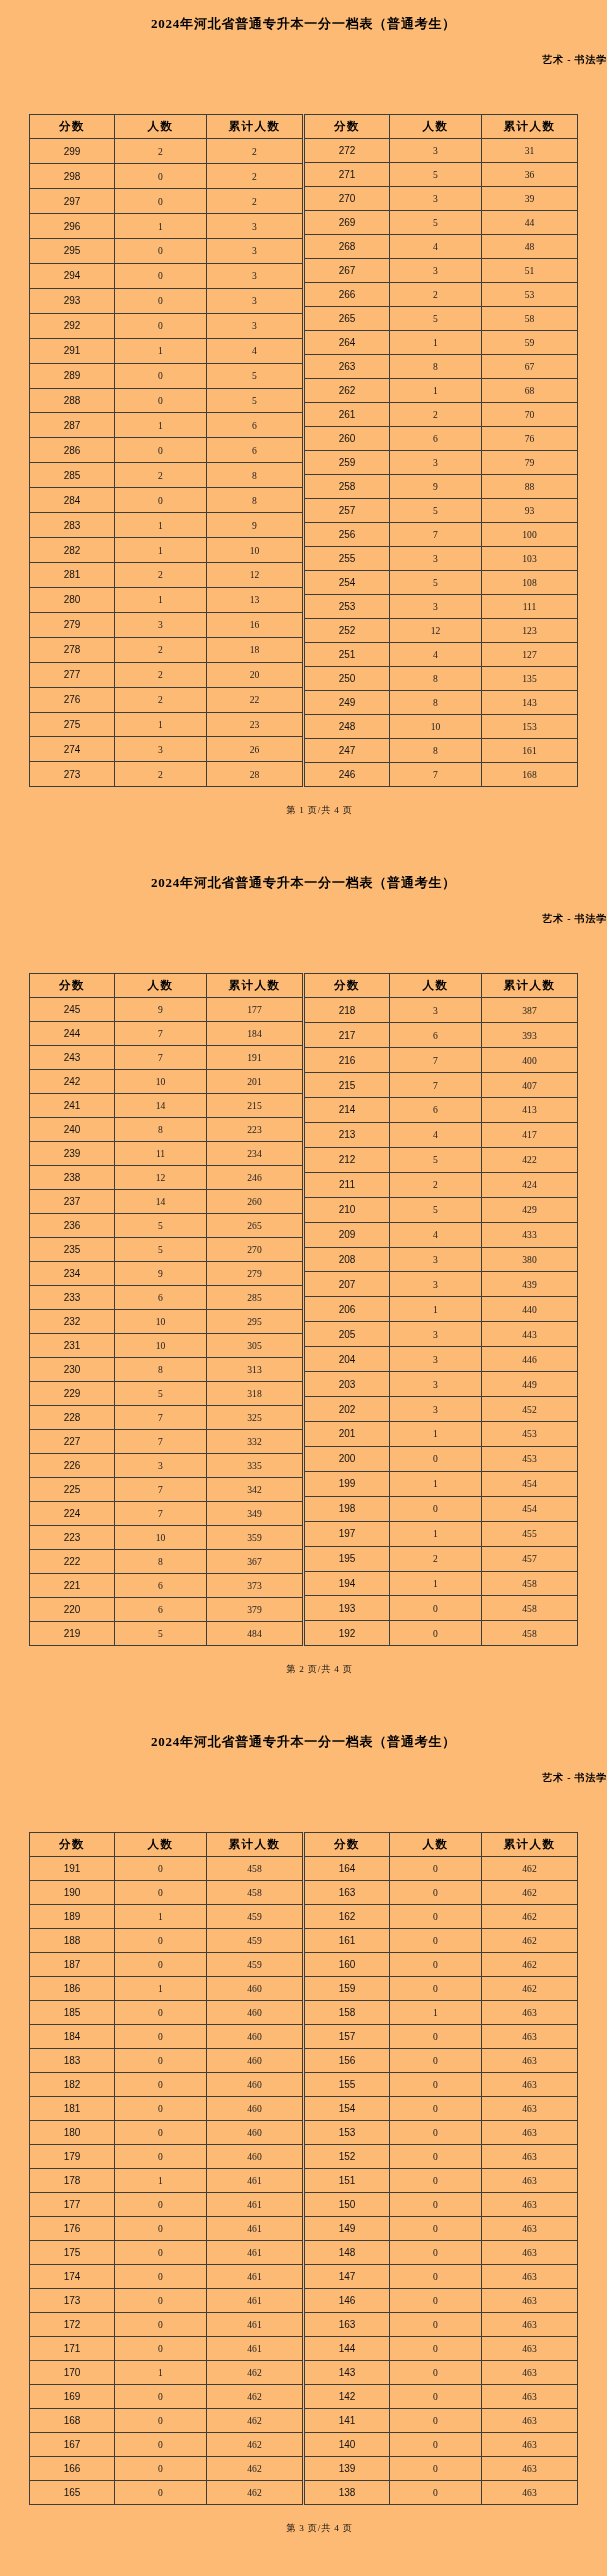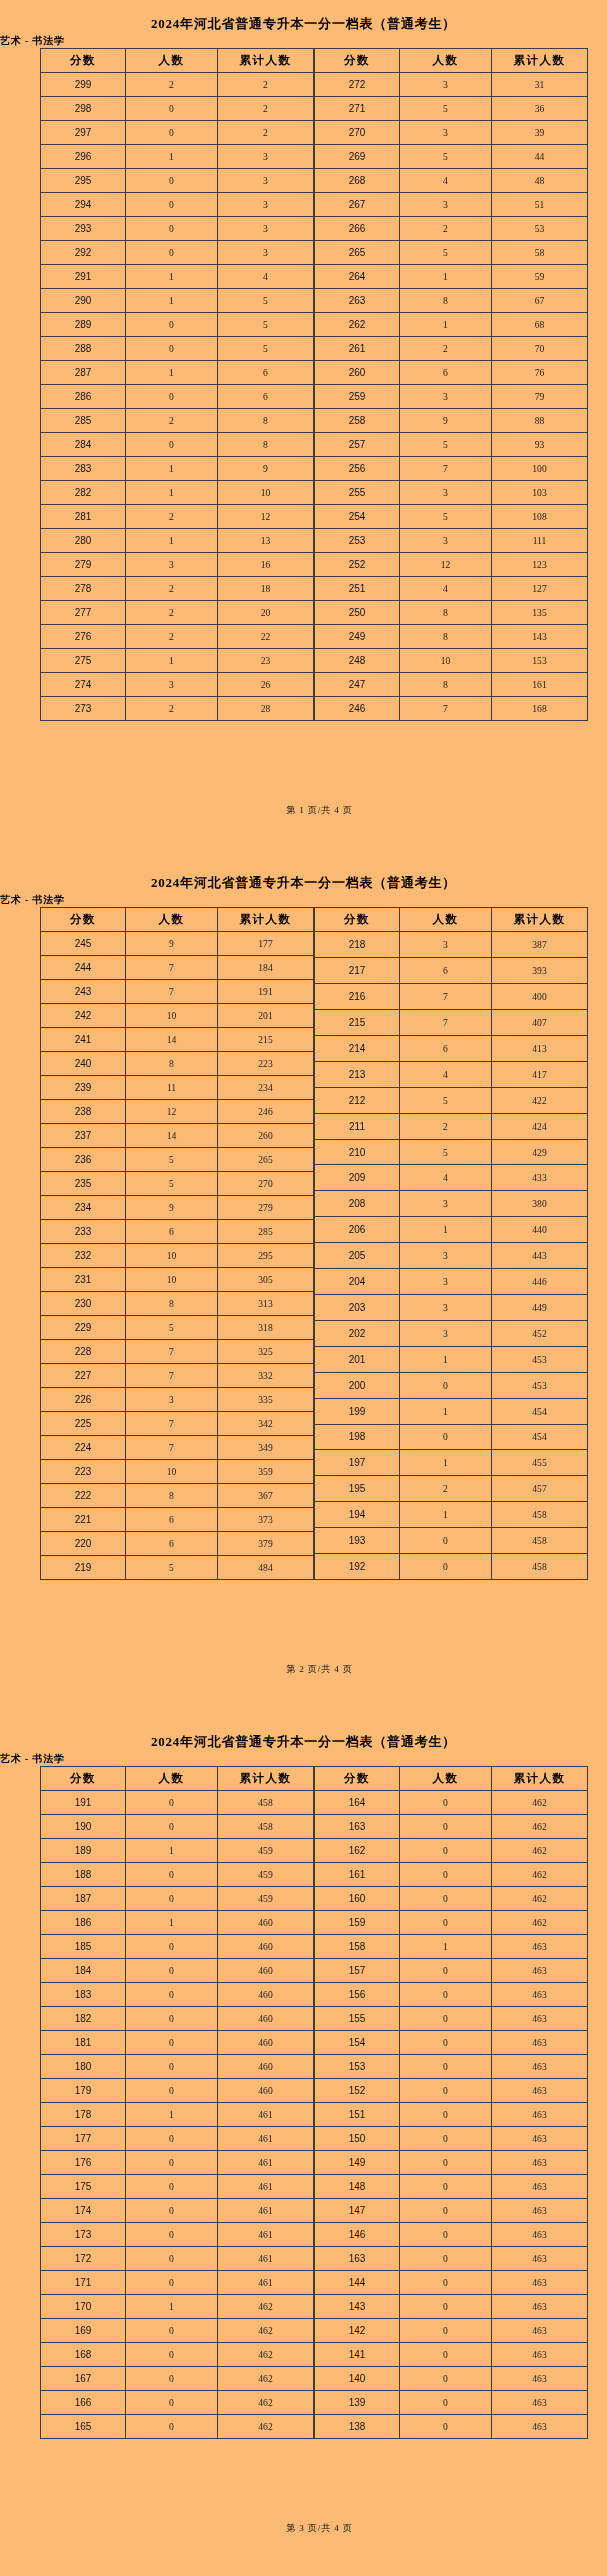--- a/index.html
+++ b/index.html
@@ -18,30 +18,31 @@
   }
   .page-title {
     padding-top: 15.3px;
     text-align: center;
     font-size: 13px;
     font-weight: bold;
     letter-spacing: 0.8px;
     font-family: "Liberation Serif", serif;
   }
   .page-subtitle {
-    margin-top: 1px;
-    text-align: left;
+    margin-top: 20px;
+    text-align: right;
     font-size: 10px;
     font-weight: bold;
     letter-spacing: 0.8px;
   }
   .tables {
     display: flex;
-    justify-content: flex-start;
-    padding: 0 40px;
+    justify-content: space-between;
+    padding: 0 29px;
+    margin-top: 47px;
   }
   table.score-table {
     border-collapse: collapse;
     width: 273px;
     table-layout: fixed;
   }
   col.col-score { width: 85px; }
   col.col-count { width: 92px; }
   col.col-cum   { width: 96px; }
   .score-table th,
@@ -142,25 +143,20 @@
             <td class="c0">292</td>
             <td class="c1">0</td>
             <td class="c2">3</td>
           </tr>
           <tr>
             <td class="c0">291</td>
             <td class="c1">1</td>
             <td class="c2">4</td>
           </tr>
           <tr>
-            <td class="c0">290</td>
-            <td class="c1">1</td>
-            <td class="c2">5</td>
-          </tr>
-          <tr>
             <td class="c0">289</td>
             <td class="c1">0</td>
             <td class="c2">5</td>
           </tr>
           <tr>
             <td class="c0">288</td>
             <td class="c1">0</td>
             <td class="c2">5</td>
           </tr>
           <tr>
@@ -613,20 +609,25 @@
             <td class="c0">209</td>
             <td class="c1">4</td>
             <td class="c2">433</td>
           </tr>
           <tr>
             <td class="c0">208</td>
             <td class="c1">3</td>
             <td class="c2">380</td>
           </tr>
           <tr>
+            <td class="c0">207</td>
+            <td class="c1">3</td>
+            <td class="c2">439</td>
+          </tr>
+          <tr>
             <td class="c0">206</td>
             <td class="c1">1</td>
             <td class="c2">440</td>
           </tr>
           <tr>
             <td class="c0">205</td>
             <td class="c1">3</td>
             <td class="c2">443</td>
           </tr>
           <tr>

